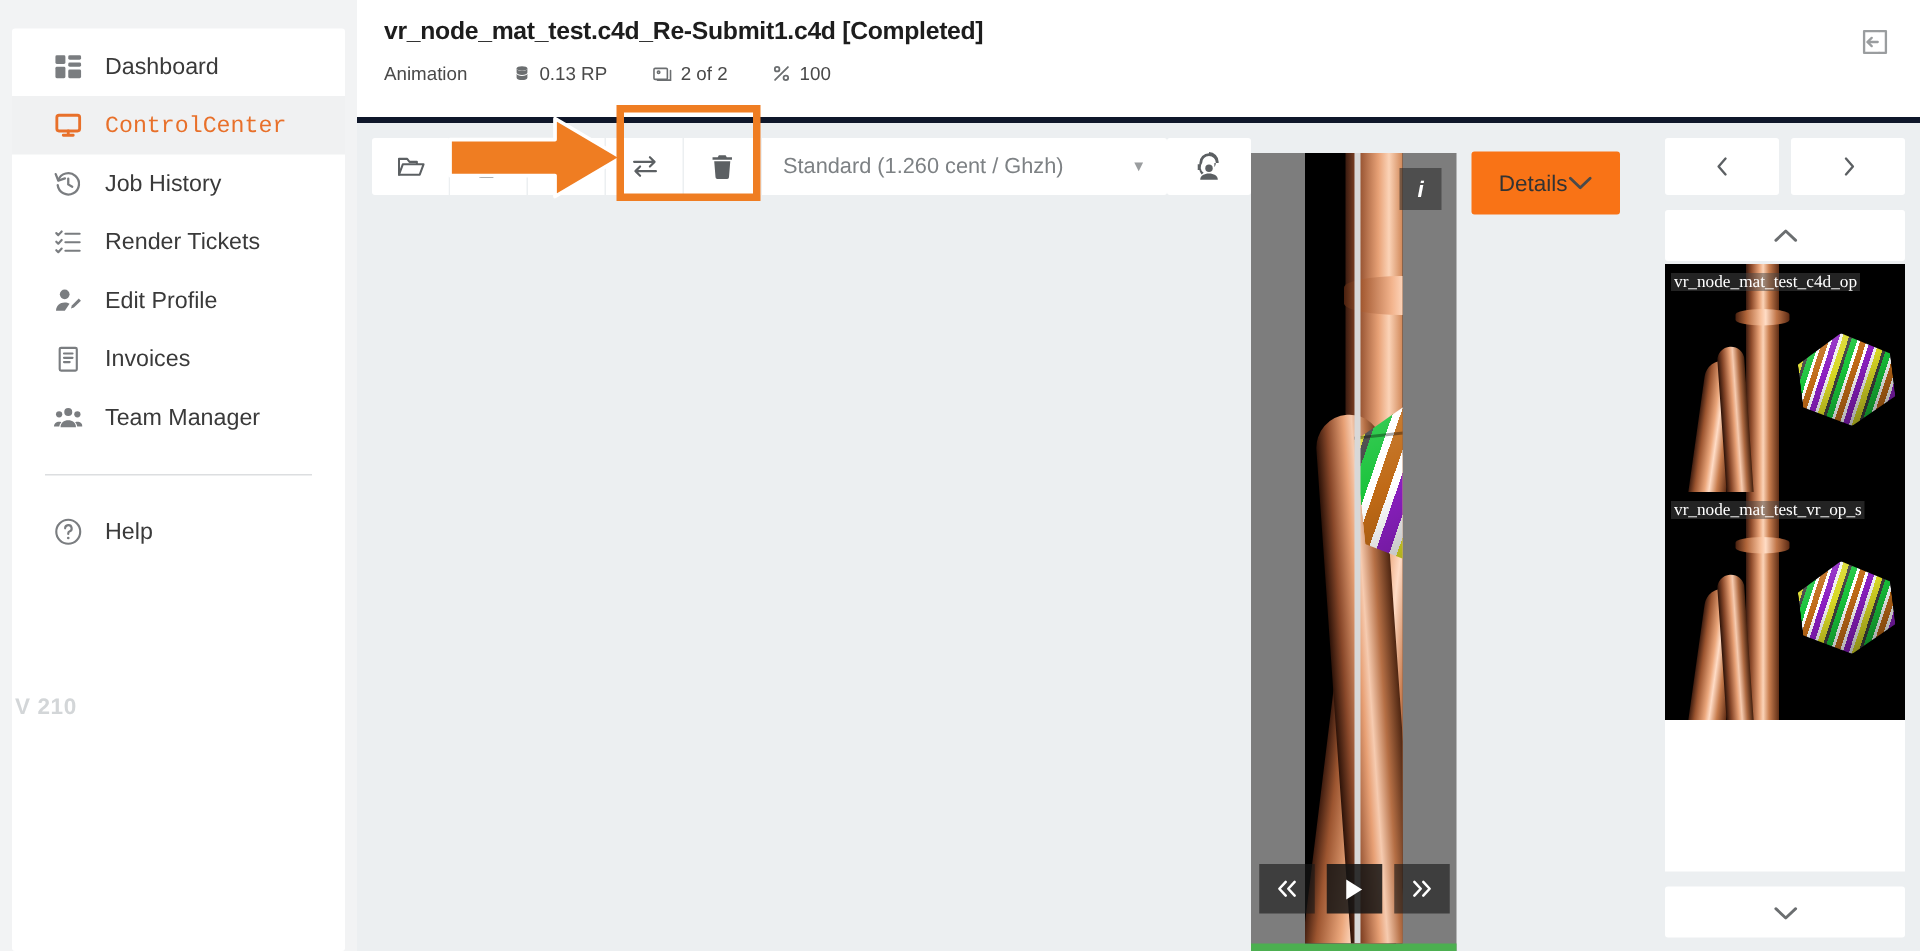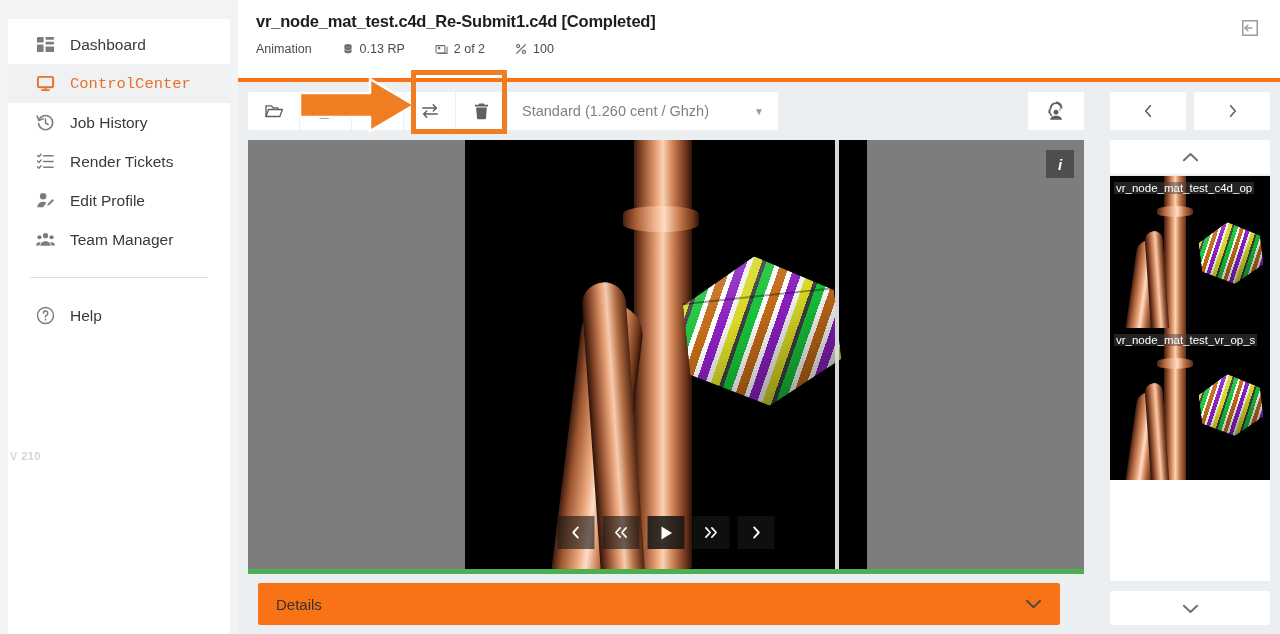--- a/index.html
+++ b/index.html
@@ -24,43 +24,43 @@
     display: flex; align-items: center;
     height: 39px; padding-left: 28px;
     cursor: pointer;
     color: #3a3a3a; font-size: 15.5px;
   }
   .nav-item.active { background: #f0f1f2; color: #e8702a; font-family: Liberation Mono, monospace; }
   .nav-item .ico { width: 34px; flex: 0 0 34px; display: flex; align-items: center; color: #7a7d80; }
   .nav-item.active .ico { color: #e8702a; }
   .nav-item .lbl { white-space: nowrap; }
   .nav-sep { height: 1px; background: #dcdee0; margin: 18px 22px 18px 22px; }
-  .version { position: absolute; left: 10px; bottom: 172px; font-size: 11px; color: #d3d6d8; font-weight: bold; letter-spacing: .4px; }
+  .version { position: absolute; left: 10px; bottom: 154px; font-size: 15px; color: #d3d6d8; font-weight: bold; letter-spacing: .4px; }
 
   
   .main { flex: 1; position: relative; height: 634px; display: flex; flex-direction: column; }
 
   .header {
     background: #fff; padding: 12px 18px 6px 18px;
-    border-bottom: 4px solid #f97316;
+    border-bottom: 4px solid #0f172a;
     position: relative; height: 82px;
   }
   .header h1 { font-size: 16.5px; font-weight: bold; color: #1d1d1d; letter-spacing: -.2px; }
   .meta-row { display: flex; align-items: center; margin-top: 11px; font-size: 12.5px; color: #4a4a4a; }
   .meta-item { display: flex; align-items: center; margin-right: 30px; }
   .meta-item .mi { margin-right: 6px; color: #6b6e70; display: flex; align-items: center; }
   .collapse-btn {
     position: absolute; right: 16px; top: 14px;
     width: 28px; height: 28px; display: flex; align-items: center; justify-content: center;
     cursor: pointer; color: #9a9d9f;
   }
 
   
   .content-area { flex: 1; display: flex; padding: 0; background: #eceff1; }
-  .center-col { flex: 1; display: flex; flex-direction: column; padding: 10px 26px 0 10px; justify-content: center; }
+  .center-col { flex: 1; display: flex; flex-direction: row; padding: 10px 6px 0 10px; justify-content: center; }
 
   .toolbar { display: flex; align-items: center; height: 38px; position: relative; }
   .tbtn {
     width: 52px; height: 38px; background: #fff;
     display: flex; align-items: center; justify-content: center;
     cursor: pointer; color: #5c6063; border-right: 1px solid #eceff1;
   }
   .tbtn:first-child { border-radius: 2px 0 0 2px; }
   .dd {
     height: 38px; background: #fff; display: flex; align-items: center;
@@ -172,21 +172,21 @@
   .right-col { width: 170px; flex: 0 0 170px; padding: 10px 10px 9px 0; display: flex; flex-direction: column; }
   .rnav { display: flex; gap: 8px; height: 38px; }
   .rnav .rb {
     flex: 1; background: #fff; display: flex; align-items: center; justify-content: center;
     cursor: pointer; color: #5c6063; border-radius: 2px;
   }
   .scroll-up, .scroll-down {
     height: 34px; background: #fff; display: flex; align-items: center; justify-content: center;
     cursor: pointer; color: #6b6e70; margin-top: 10px; border-radius: 2px;
   }
-  .thumbs { flex: 1; background: #fff; overflow: hidden; position: relative; margin-top: 2px; }
+  .thumbs { flex: 1; background: #fff; overflow: hidden; position: relative; margin-top: 2px; font-family: Liberation Serif, serif; }
   .thumb { position: relative; height: 152px; background: #000; overflow: hidden; cursor: pointer; }
   .thumb .tl {
     position: absolute; left: 4px; top: 6px; z-index: 5; color: #fff; font-size: 11.5px;
     white-space: nowrap; background: rgba(70,70,70,.5); padding: 0 2px;
   }
   .thumb .mini { position: absolute; inset: 0; }
   .mini .m-cyl {
     position: absolute; left: 34%; top: -6%; width: 22px; height: 108%;
     background: linear-gradient(90deg,#3a1b10 0%,#8d4a2a 16%,#e8a277 40%,#fbd3b7 52%,#c97e4f 70%,#5e2d15 100%);
   }
@@ -283,20 +283,29 @@
         <span class="ico">
           <svg width="19" height="19" viewBox="0 0 20 20" fill="currentColor">
               <circle cx="7.5" cy="5.5" r="3.4"></circle>
               <path d="M1.4 17c0-3.4 2.7-5.8 6.1-5.8 1.3 0 2.5.3 3.4.9L7.6 17z"></path>
               <path d="M17.4 8.4 18.9 10 14 14.8l-2.1.6.6-2.1z"></path>
             </svg>
         </span>
         <span class="lbl">Edit Profile</span>
       </div>
 
+      <div class="nav-item">
+        <span class="ico">
+          <svg width="19" height="19" viewBox="0 0 20 20" fill="none" stroke="currentColor" stroke-width="1.5">
+              <rect x="4" y="2" width="12" height="16" rx="1"></rect>
+              <path d="M7 6h6M7 9h6M7 12h4" stroke-linecap="round"></path>
+            </svg>
+        </span>
+        <span class="lbl">Invoices</span>
+      </div>
 
       <div class="nav-item">
         <span class="ico">
           <svg width="19" height="19" viewBox="0 0 20 20" fill="currentColor">
               <circle cx="10" cy="6" r="2.8"></circle>
               <circle cx="3.6" cy="7.6" r="2.2"></circle>
               <circle cx="16.4" cy="7.6" r="2.2"></circle>
               <path d="M4.6 16.6c0-2.9 2.4-4.8 5.4-4.8s5.4 1.9 5.4 4.8z"></path>
               <path d="M0 16.2c0-2.1 1.5-3.4 3.6-3.4.6 0 1.1.1 1.6.3-.9.9-1.4 2-1.5 3.1z"></path>
               <path d="M20 16.2c0-2.1-1.5-3.4-3.6-3.4-.6 0-1.1.1-1.6.3.9.9 1.4 2 1.5 3.1z"></path>

